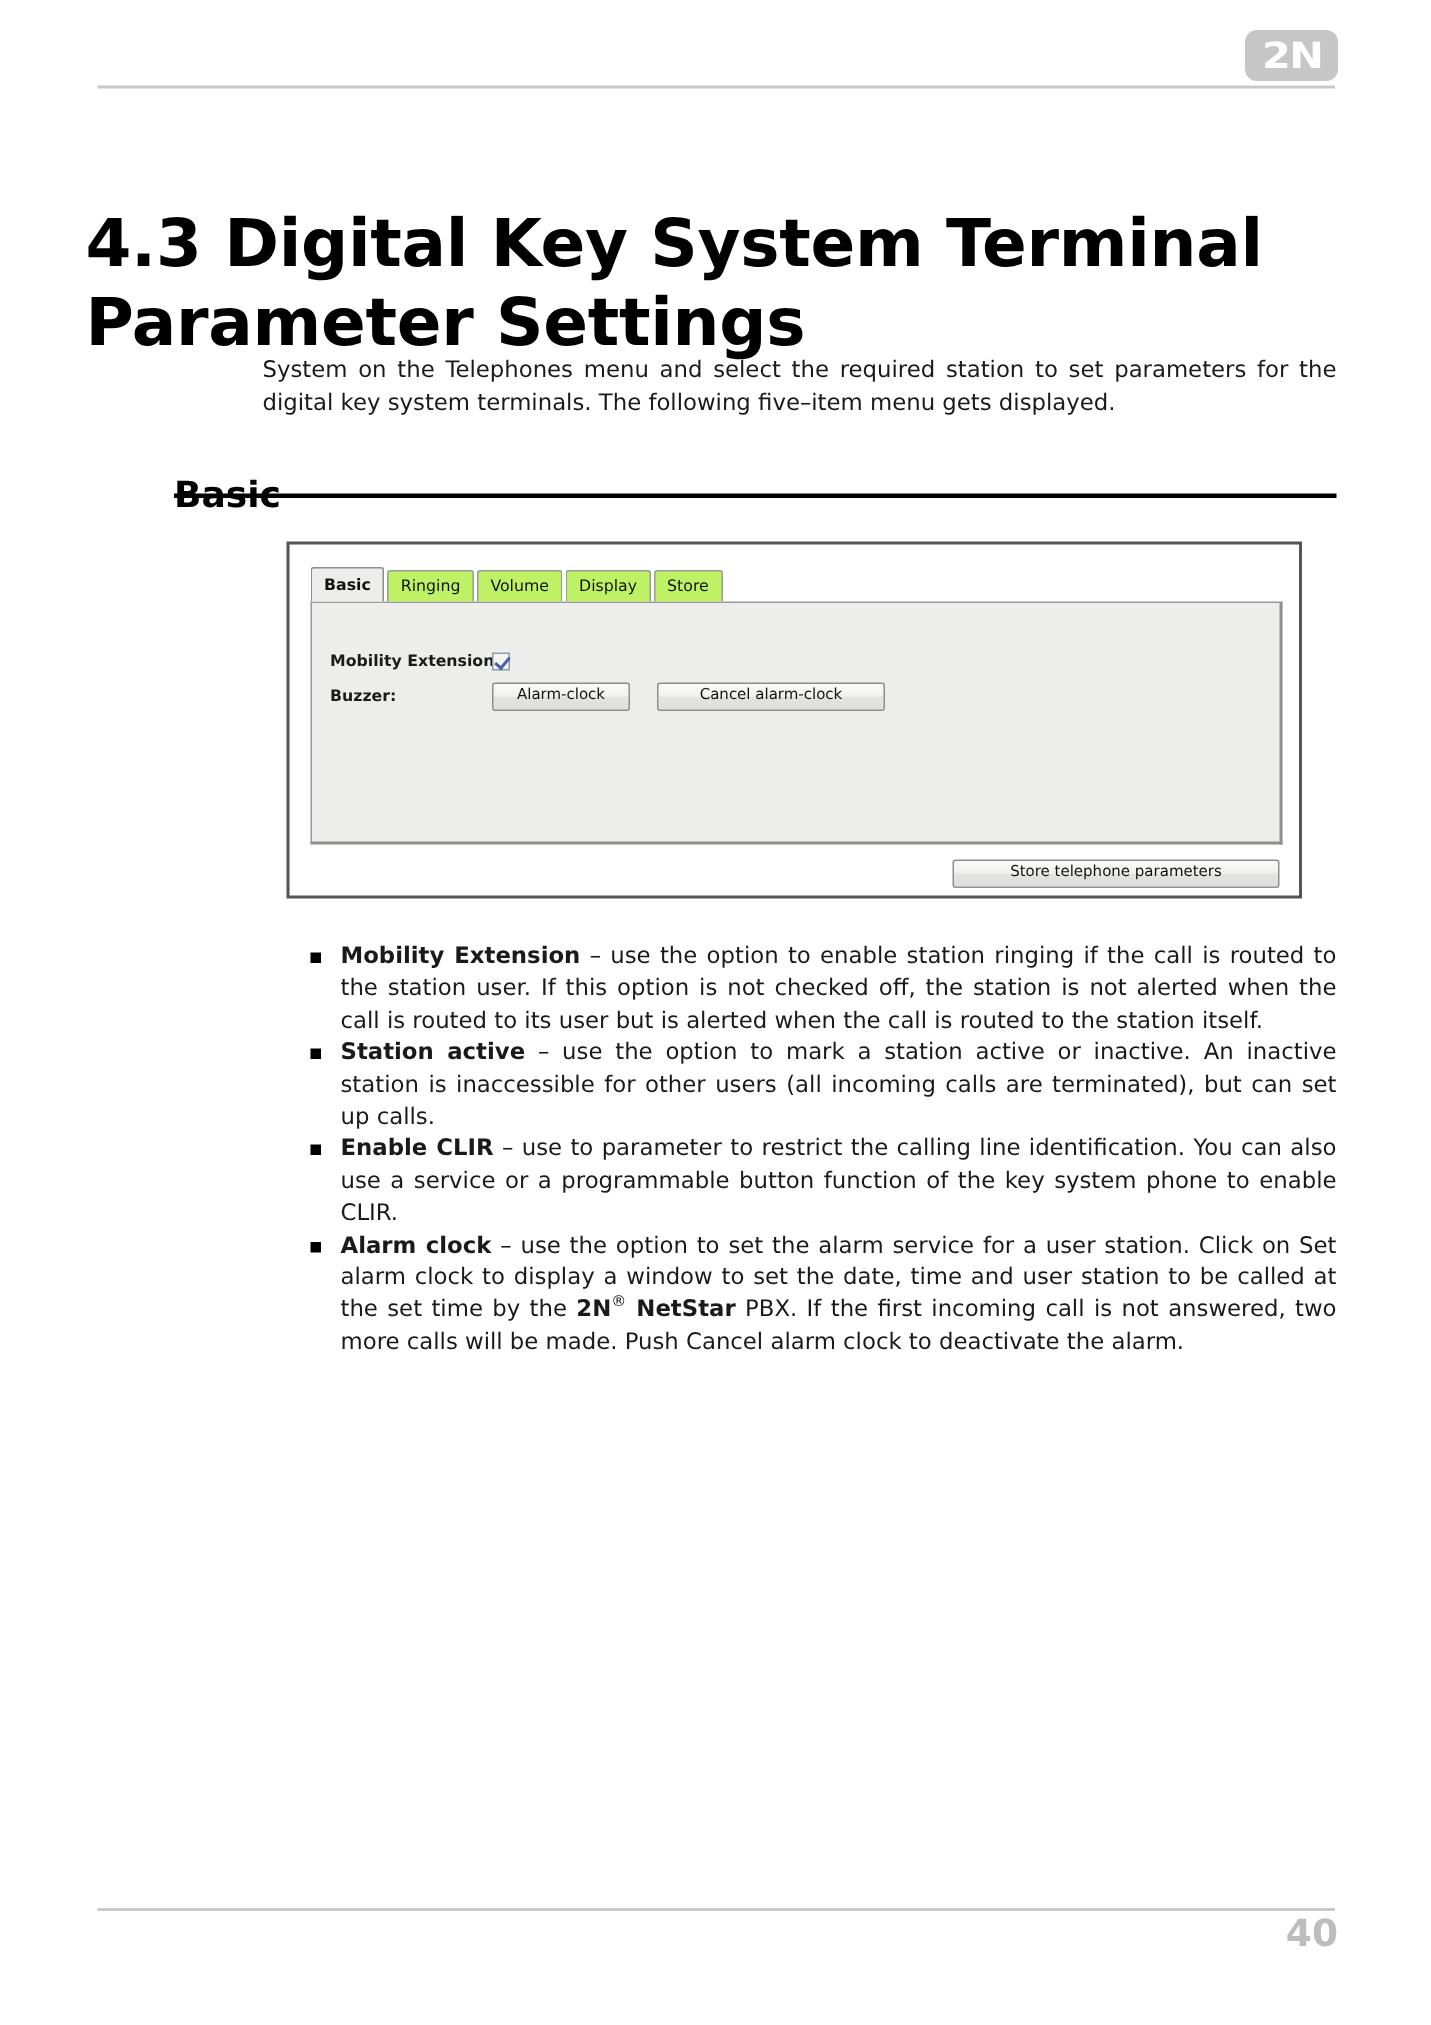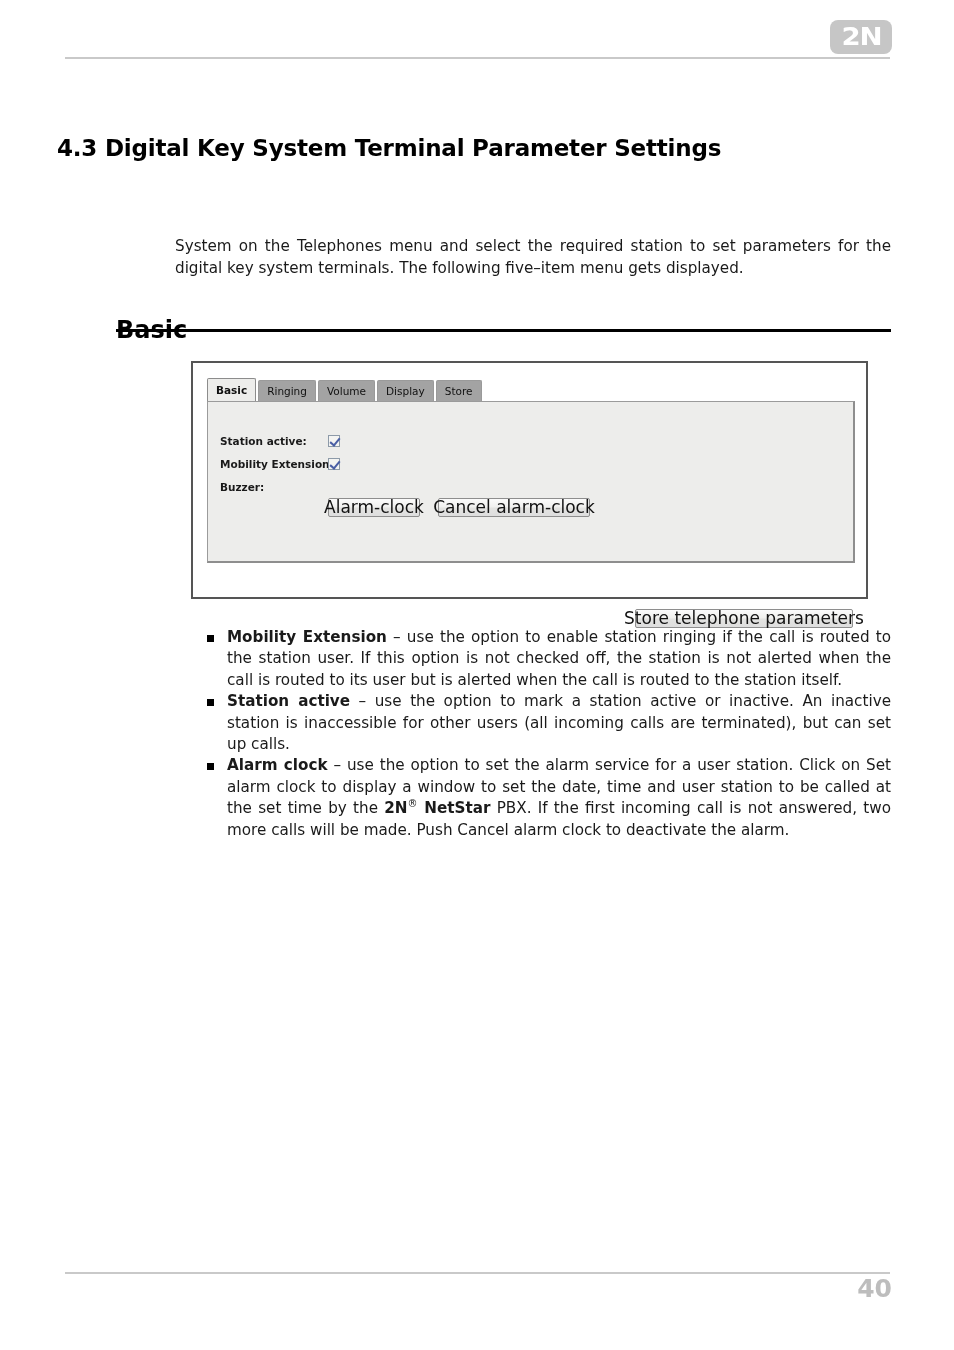--- a/index.html
+++ b/index.html
@@ -50,21 +50,21 @@
     height: 2px;
     background: #c9c9c9;
   }
 
   
   .h1 {
     position: absolute;
     left: 57px;
     top: 107px;
     width: 840px;
-    font-size: 23px;
+    font-size: 44px;
     font-weight: 700;
     line-height: 53px;
     letter-spacing: -0.2px;
     color: #000;
     font-family: "DejaVu Sans", "Liberation Sans", sans-serif;
   }
 
   .intro {
     position: absolute;
     left: 175px;
@@ -112,21 +112,21 @@
     top: 16px;
     height: 22px;
     display: flex;
     align-items: flex-end;
     z-index: 3;
   }
   .tab {
     height: 21px;
     padding: 0 8px;
     margin-right: 2px;
-    background: #a3a3a3;
+    background: #bef264;
     border: 1px solid #9a9a9a;
     border-bottom: none;
     border-radius: 2px 2px 0 0;
     font-size: 10.5px;
     color: #111;
     display: flex;
     align-items: center;
     line-height: 1;
     white-space: nowrap;
   }
@@ -190,31 +190,30 @@
   }
   .checkbox.unchecked {
     background: #e4e4e2;
     border-color: #a7a7a7;
   }
 
   .btn {
     background: linear-gradient(to bottom, #fbfbfb 0%, #f0f0ee 48%, #e3e3e1 52%, #dedede 100%);
     border: 1px solid #8e8e8e;
     border-radius: 2px;
-    font-size: 17px;
+    font-size: 10px;
     color: #121212;
     height: 19px;
     padding: 0 10px;
     display: inline-flex;
     align-items: center;
     justify-content: center;
     white-space: nowrap;
     line-height: 1;
     font-family: "DejaVu Sans", "Liberation Sans", sans-serif;
-    margin-top: 40px;
   }
   .btn-alarm { width: 92px; }
   .btn-cancel { width: 152px; margin-left: 18px; }
 
   .store-btn-wrap {
     position: absolute;
     left: 442px;
     top: 206px;
   }
   .btn-store { width: 218px; height: 19px; }
@@ -299,24 +298,20 @@
         <span>Display</span>
       </div>
     <div class="tab">
         <span>Store</span>
       </div>
   </div>
 
   <div class="tab-panel">
     <div class="form-rows">
 
-      <div class="form-row">
-        <span class="form-label">Station active:</span>
-        <span class="checkbox checked"></span>
-      </div>
 
       <div class="form-row">
         <span class="form-label">Mobility Extension:</span>
         <span class="checkbox checked"></span>
       </div>
 
 
       <div class="form-row">
         <span class="form-label">Buzzer:</span>
         <button class="btn btn-alarm">Alarm-clock</button>
@@ -330,19 +325,20 @@
     <button class="btn btn-store">Store telephone parameters</button>
   </div>
 </div>
 
 <div class="bullets">
 
   <div class="bullet"><b>Mobility Extension</b><span> – use the option to enable station ringing if the call is routed to the station user. If this option is not checked off, the station is not alerted when the call is routed to its user but is alerted when the call is routed to the station itself.</span></div>
 
   <div class="bullet"><b>Station active</b><span> – use the option to mark a station active or inactive. An inactive station is inaccessible for other users (all incoming calls are terminated), but can set up calls.</span></div>
 
+  <div class="bullet"><b>Enable CLIR</b><span> – use to parameter to restrict the calling line identification. You can also use a service or a programmable button function of the key system phone to enable CLIR.</span></div>
 
   <div class="bullet"><b>Alarm clock</b><span> – use the option to set the alarm service for a user station. Click on Set alarm clock to display a window to set the date, time and user station to be called at the set time by the </span><b>2N</b><sup>®</sup><b> NetStar</b><span> PBX. If the first incoming call is not answered, two more calls will be made. Push Cancel alarm clock to deactivate the alarm.</span></div>
 
 </div>
 
 <div class="footer-rule"></div>
 <div class="page-num">40</div>
 
 </body></html>

